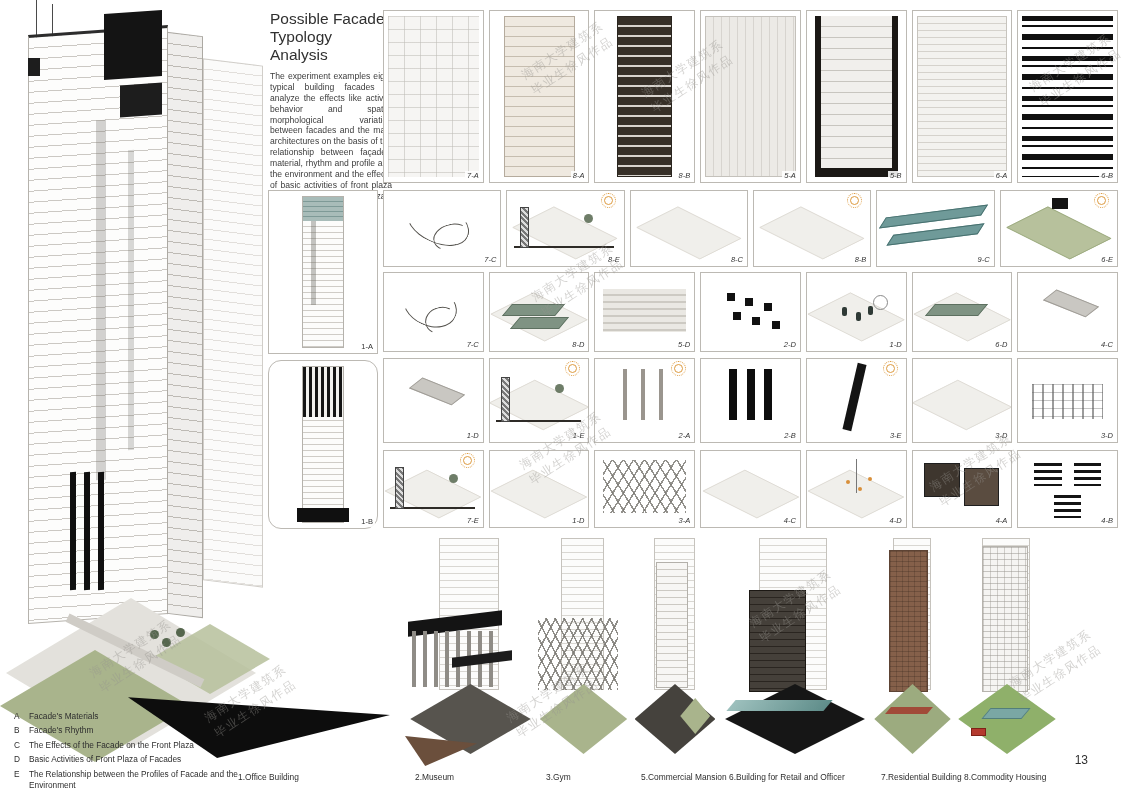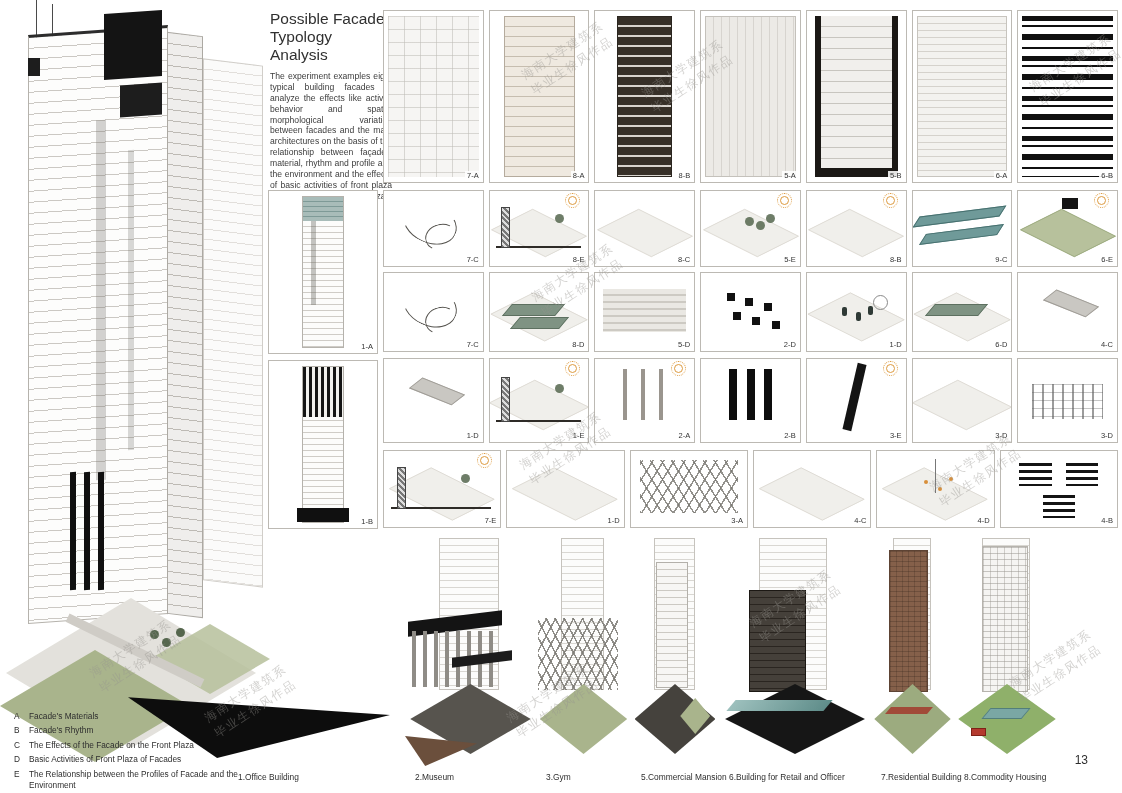--- a/index.html
+++ b/index.html
@@ -8,29 +8,29 @@
   
   .title-block{position:absolute;left:270px;top:10px;width:122px;}
   .title-block h1{margin:0 0 7px 0;font-size:15.5px;font-weight:500;line-height:1.16;color:#303030;}
   .title-block p{margin:0;font-size:8.6px;line-height:1.27;text-align:justify;color:#3c3c3c;}
   
   .legend{position:absolute;left:14px;top:711px;width:235px;font-size:8.3px;line-height:1.32;}
   .lg-row{display:flex;margin-bottom:3.5px;}
   .lg-key{width:15px;flex:none;}
   .lg-text{flex:1;}
   
-  .grid{position:absolute;left:383px;top:10px;width:735px;}
+  .grid{position:absolute;left:383px;top:10px;width:735px;font-style:italic;}
   .grow{display:flex;gap:5px;}
   .g0{height:173px;margin-bottom:7px;} .g1{height:77px;margin-bottom:5px;}
   .g2{height:80px;margin-bottom:6px;}  .g3{height:85px;margin-bottom:7px;}
   .g4{height:78px;text-align:right;}
   .gcell{position:relative;flex:1;border:1px solid #bcb9b3;background:#fff;}
   .side-col{position:absolute;left:268px;top:190px;width:110px;}
   .side-cell{position:relative;border:1px solid #bcb9b3;background:#fff;}
-  .sc1{height:162px;margin-bottom:6px;} .sc2{height:167px;}
+  .sc1{height:162px;margin-bottom:6px;} .sc2{height:167px;border-radius:13px;}
   .art{position:absolute;inset:0;overflow:hidden;}
   .lbl{position:absolute;right:2px;bottom:1px;font-size:7.5px;color:#333;background:rgba(255,255,255,.88);
        padding:0 2px;line-height:10px;}
   
   .bld{position:absolute;left:4%;right:4%;top:3%;bottom:3%;}
   .elev1{background:repeating-linear-gradient(90deg,rgba(190,188,182,.55) 0 1px,transparent 1px 16px),
          repeating-linear-gradient(rgba(190,188,182,.55) 0 1px,transparent 1px 13px),#f6f5f3;}
   .elev2{left:14%;right:14%;background:repeating-linear-gradient(#efe9e0 0 9px,#c6bdaf 9px 10px);border:1px solid #b5ab9d;}
   .elev3{left:22%;right:22%;background:repeating-linear-gradient(#373028 0 8px,#d8d4ce 8px 10px);border:1px solid #2a251f;}
   .elev4{background:repeating-linear-gradient(90deg,#eceae6 0 7px,#d7d4cf 7px 8px);border:1px solid #c4c1bb;}
@@ -291,30 +291,20 @@
         </div>
         <div class="gcell">
           <div class="art">
             <div class="diamond"></div>
           </div>
           <div class="lbl">8-C</div>
         </div>
         <div class="gcell">
           <div class="art">
             <div class="diamond"></div>
-            <div class="treeblob tb1"></div>
-            <div class="treeblob tb2"></div>
-            <div class="treeblob tb3"></div>
-            <div class="sunic"></div>
-          </div>
-          <div class="lbl">5-E</div>
-        </div>
-        <div class="gcell">
-          <div class="art">
-            <div class="diamond"></div>
             <div class="sunic"></div>
           </div>
           <div class="lbl">8-B</div>
         </div>
         <div class="gcell">
           <div class="art">
             <div class="tealbarbig tbb1"></div>
             <div class="tealbarbig tbb2"></div>
           </div>
           <div class="lbl">9-C</div>
@@ -465,20 +455,27 @@
         </div>
         <div class="gcell">
           <div class="art">
             <div class="diamond"></div>
             <div class="vline"></div>
             <div class="orangedot od1"></div>
             <div class="orangedot od2"></div>
             <div class="orangedot od3"></div>
           </div>
           <div class="lbl">4-D</div>
+        </div>
+        <div class="gcell">
+          <div class="art">
+            <div class="photo ph1"></div>
+            <div class="photo ph2"></div>
+          </div>
+          <div class="lbl">4-A</div>
         </div>
         <div class="gcell">
           <div class="art">
             <div class="minibars mb1"></div>
             <div class="minibars mb2"></div>
             <div class="minibars mb3"></div>
           </div>
           <div class="lbl">4-B</div>
         </div>
       </div>

